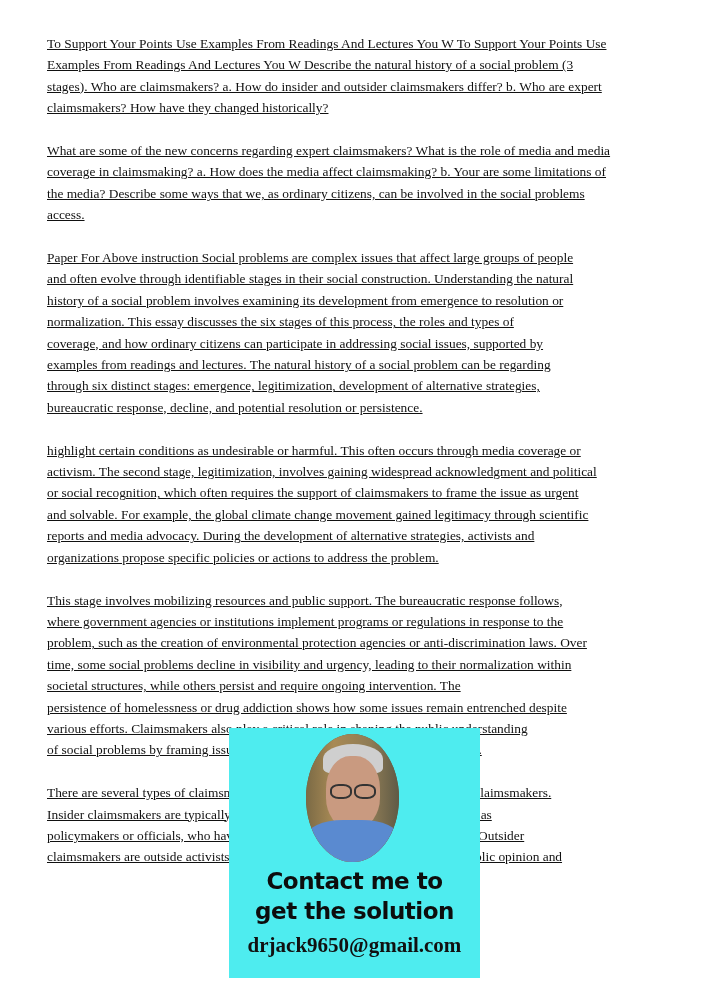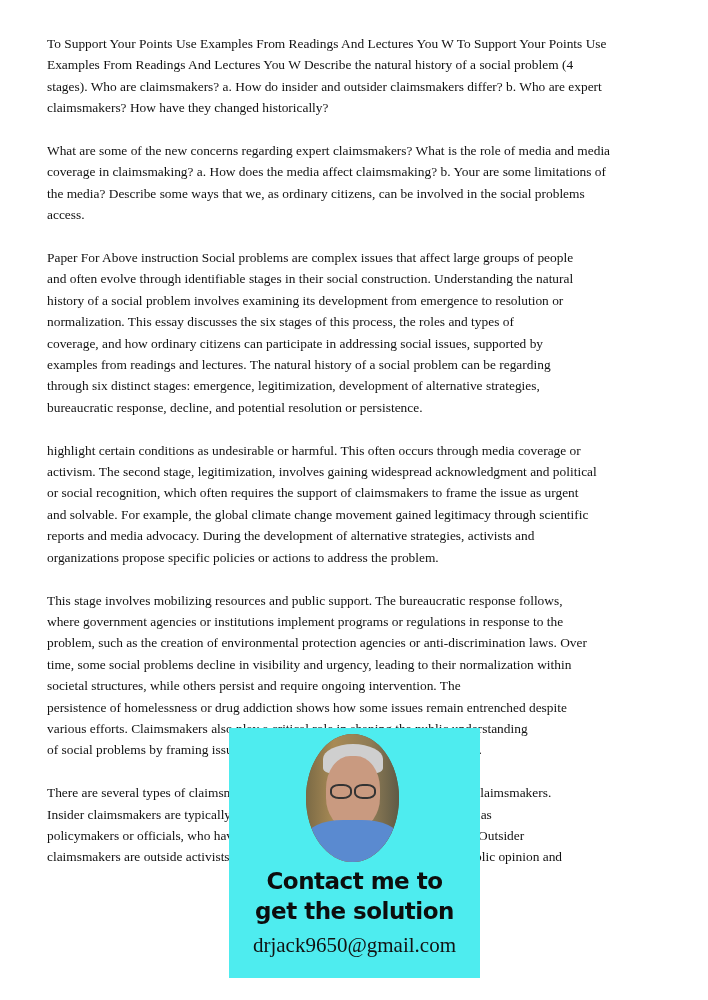--- a/index.html
+++ b/index.html
@@ -1,39 +1,39 @@
 <!DOCTYPE html>
 <html><head>
 <meta charset="utf-8">
 <style>
   html, body { margin:0; padding:0; background:#ffffff; }
   body { width:708px; height:1000px; position:relative; overflow:hidden; }
   .page { position:absolute; left:47px; top:33px; width:620px; font-family:"Liberation Serif", serif; font-size:13.4px; line-height:21.4px; color:#111; }
-  .para { margin:0 0 21.4px 0; }
+  .para { margin:0 0 21.4px 0;text-decoration:underline; }
   .line { display:block; white-space:nowrap; }
   .overlay { position:absolute; left:229px; top:728px; width:251px; height:250px; background:#4eecef; }
   .portrait { position:absolute; left:77px; top:6px; width:93px; height:128px; border-radius:50%; overflow:hidden; background:#6a5a3c; }
   .portrait .bg { position:absolute; inset:0; background:linear-gradient(90deg,#7b6a45 0%,#a88a55 30%,#8e7b55 70%,#5f5a45 100%); }
   .portrait .shirt { position:absolute; left:0; right:0; bottom:0; height:42px; background:#5a8ad0; border-radius:40% 40% 0 0; }
   .portrait .face { position:absolute; left:20px; top:22px; width:54px; height:72px; background:#c99a80; border-radius:45% 45% 42% 42%; }
   .portrait .hair { position:absolute; left:17px; top:10px; width:60px; height:30px; background:#cfcfcf; border-radius:50% 50% 20% 20%; }
   .portrait .glasses { position:absolute; left:24px; top:50px; width:46px; height:12px; }
   .portrait .glasses span { position:absolute; top:0; width:18px; height:11px; border:2px solid #333; border-radius:40%; }
   .cta { position:absolute; left:0; width:100%; text-align:center; font-family:"DejaVu Sans", sans-serif; font-weight:bold; color:#0d0d0d; font-size:23px; letter-spacing:-0.5px; }
   .cta1 { top:140px; }
   .cta2 { top:170px; }
-  .email { position:absolute; left:0; top:205px; width:100%; text-align:center; font-family:"Liberation Serif", serif; font-weight:normal; font-size:21px; color:#111; }
+  .email { position:absolute; left:0; top:205px; width:100%; text-align:center; font-family:"Liberation Serif", serif; font-weight:bold; font-size:21px; color:#111; }
 </style>
 </head>
 <body>
 
 <div class="page">
   <p class="para">
     <span class="line">To Support Your Points Use Examples From Readings And Lectures You W To Support Your Points Use</span>
-    <span class="line">Examples From Readings And Lectures You W Describe the natural history of a social problem (4</span>
+    <span class="line">Examples From Readings And Lectures You W Describe the natural history of a social problem (3</span>
     <span class="line">stages). Who are claimsmakers? a. How do insider and outsider claimsmakers differ? b. Who are expert</span>
     <span class="line">claimsmakers? How have they changed historically?</span>
   </p>
   <p class="para">
     <span class="line">What are some of the new concerns regarding expert claimsmakers? What is the role of media and media</span>
     <span class="line">coverage in claimsmaking? a. How does the media affect claimsmaking? b. Your are some limitations of</span>
     <span class="line">the media? Describe some ways that we, as ordinary citizens, can be involved in the social problems</span>
     <span class="line">access.</span>
   </p>
   <p class="para">

